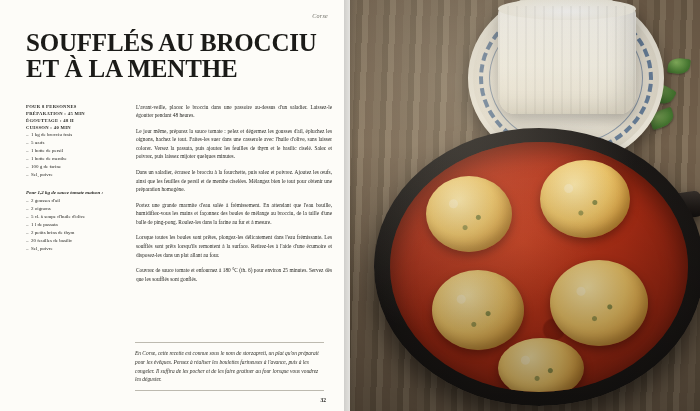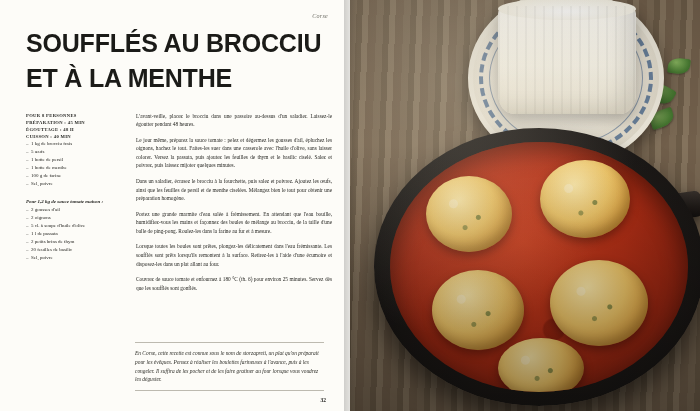--- a/index.html
+++ b/index.html
@@ -34,31 +34,31 @@
     right: 22px;
     font-family: "Liberation Serif", serif;
     font-style: italic;
     font-size: 6px;
     color: #6b6b63;
     letter-spacing: 0.3px;
   }
 
   .recipe-title {
     margin-top: 16px;
-    font-family: Liberation Sans, sans-serif;
+    font-family: Liberation Serif, serif;
     font-weight: bold;
     font-size: 25px;
     line-height: 1.05;
     letter-spacing: -0.2px;
     color: #1b1b18;
     text-transform: uppercase;
   }
   .recipe-title .line2 {
     display: block;
-    margin-top: 9px;
+    margin-top: 0;
   }
 
   .columns {
     display: flex;
     margin-top: 20px;
     gap: 14px;
   }
 
   .col-left {
     width: 96px;

